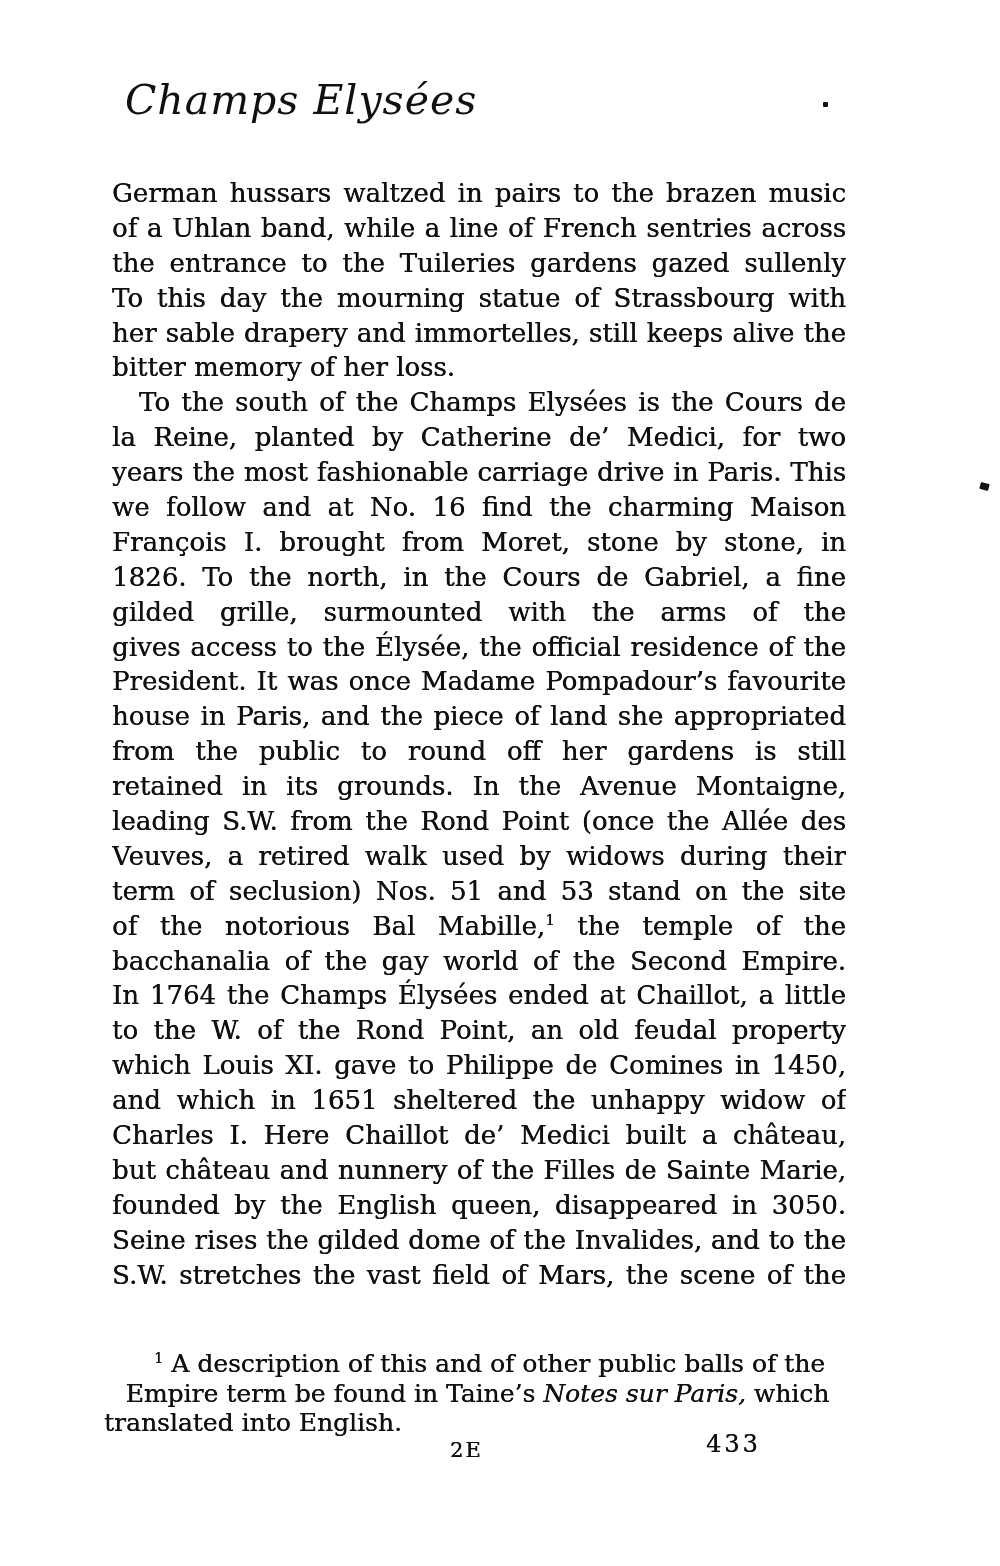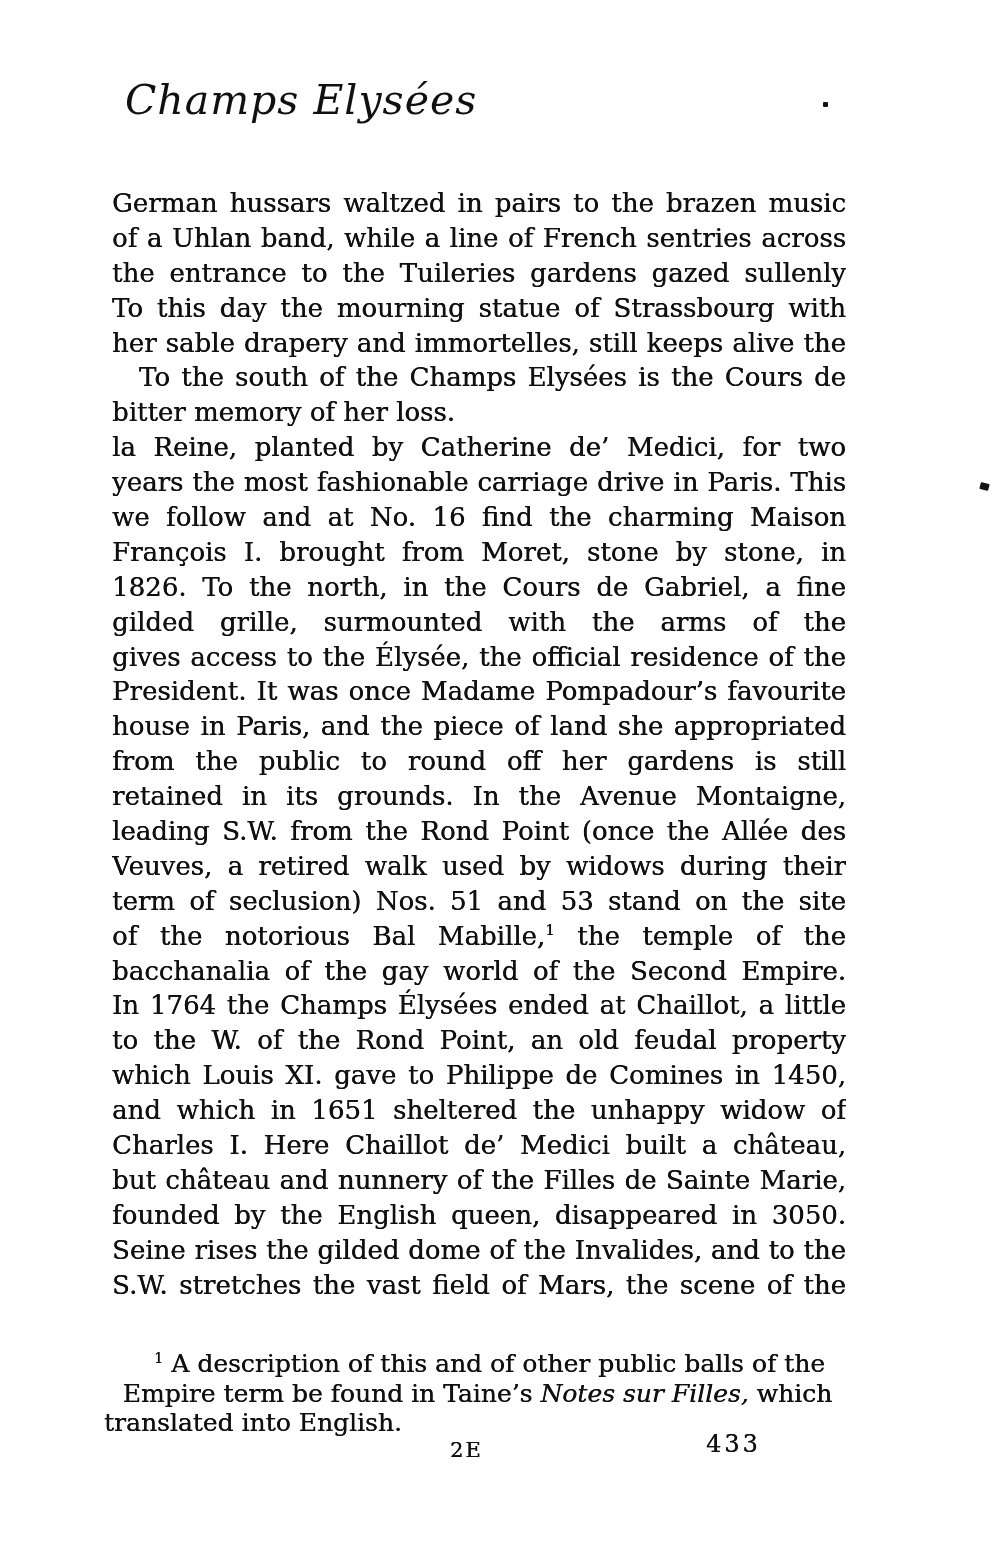--- a/index.html
+++ b/index.html
@@ -25,21 +25,21 @@
     margin-left:8px;
   }
   .ink-dot{
     position:absolute;
     background:#141414;
   }
   .dot-top{left:823px;top:102px;width:5px;height:5px;border-radius:1px;}
   .speck-right{left:980px;top:483px;width:9px;height:7px;border-radius:1px;transform:rotate(15deg);}
   .body-text{
     position:absolute;
-    left:112px;top:186px;
+    left:112px;top:176px;
     width:734px;
     font-size:26px;
     text-shadow:0.35px 0 0 currentColor;
   }
   .line{
     height:34.9px;
     line-height:34.9px;
     text-align:justify;
     text-align-last:justify;
     text-justify:inter-word;
@@ -87,22 +87,22 @@
   <div class="running-head">Champs Elysées</div>
 
   <div class="ink-dot dot-top"></div>
 
   <div class="body-text" id="body-lines">
       <div class="line"><span>German hussars waltzed in pairs to the brazen music</span></div>
       <div class="line"><span>of a Uhlan band, while a line of French sentries across</span></div>
       <div class="line"><span>the entrance to the Tuileries gardens gazed sullenly on.</span></div>
       <div class="line"><span>To this day the mourning statue of Strassbourg with</span></div>
       <div class="line"><span>her sable drapery and immortelles, still keeps alive the</span></div>
+      <div class="line left"><span>bitter memory of her loss.</span></div>
       <div class="line indent"><span>To the south of the Champs Elysées is the Cours de</span></div>
-      <div class="line left"><span>bitter memory of her loss.</span></div>
       <div class="line"><span>la Reine, planted by Catherine de’ Medici, for two</span></div>
       <div class="line"><span>years the most fashionable carriage drive in Paris. This</span></div>
       <div class="line"><span>we follow and at No. 16 find the charming Maison</span></div>
       <div class="line"><span>François I. brought from Moret, stone by stone, in</span></div>
       <div class="line"><span>1826. To the north, in the Cours de Gabriel, a fine</span></div>
       <div class="line"><span>gilded grille, surmounted with the arms of the Republic,</span></div>
       <div class="line"><span>gives access to the Élysée, the official residence of the</span></div>
       <div class="line"><span>President. It was once Madame Pompadour’s favourite</span></div>
       <div class="line"><span>house in Paris, and the piece of land she appropriated</span></div>
       <div class="line"><span>from the public to round off her gardens is still</span></div>
@@ -120,21 +120,21 @@
       <div class="line"><span>but château and nunnery of the Filles de Sainte Marie,</span></div>
       <div class="line"><span>founded by the English queen, disappeared in 3050.</span></div>
       <div class="line"><span>Seine rises the gilded dome of the Invalides, and to the</span></div>
       <div class="line"><span>S.W. stretches the vast field of Mars, the scene of the</span></div>
     </div>
 
   <div class="ink-dot speck-right"></div>
 
   <div class="footnote" id="footnote-lines">
       <div class="line indent"><sup>1</sup><span> A description of this and of other public balls of the Second</span></div>
-      <div class="line"><span>Empire term be found in Taine’s </span><span class="it">Notes sur Filles,</span><span> which has been</span></div>
+      <div class="line"><span>Empire term be found in Taine’s </span><span class="it">Notes sur Paris,</span><span> which has been</span></div>
       <div class="line left"><span>translated into English.</span></div>
     </div>
 
   <div class="signature">2E</div>
 
   <div class="folio">433</div>
 
 </div>
 
 </body></html>

